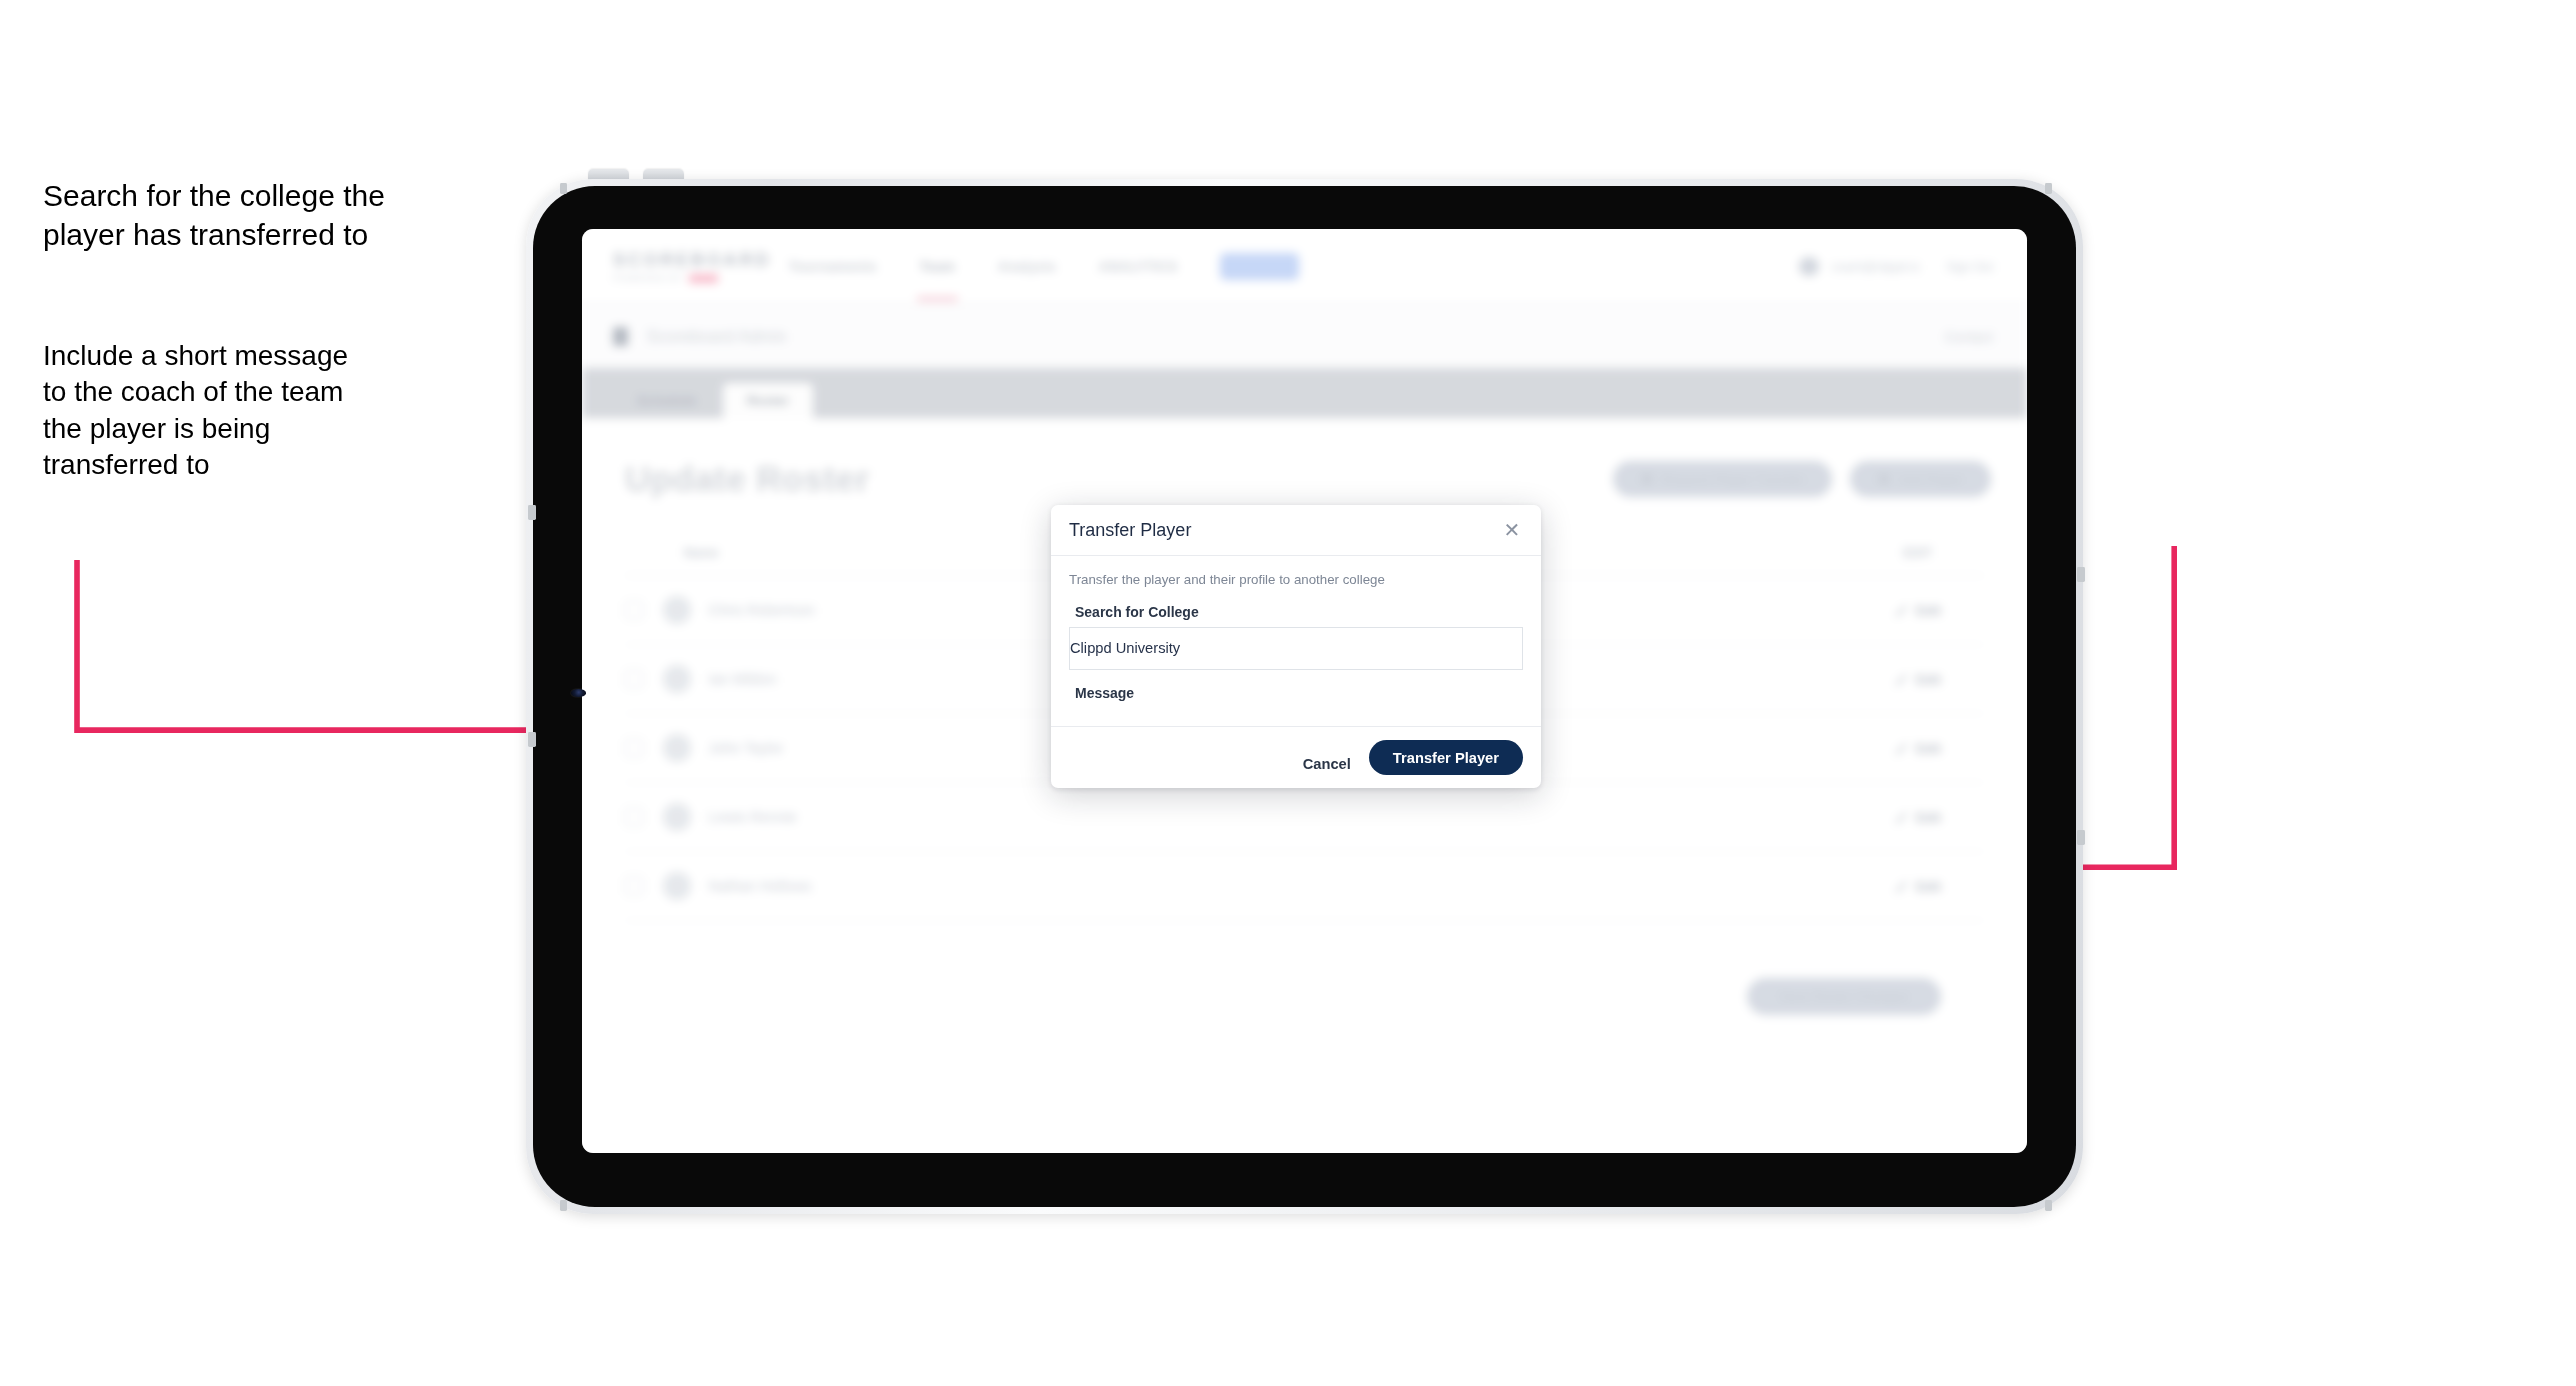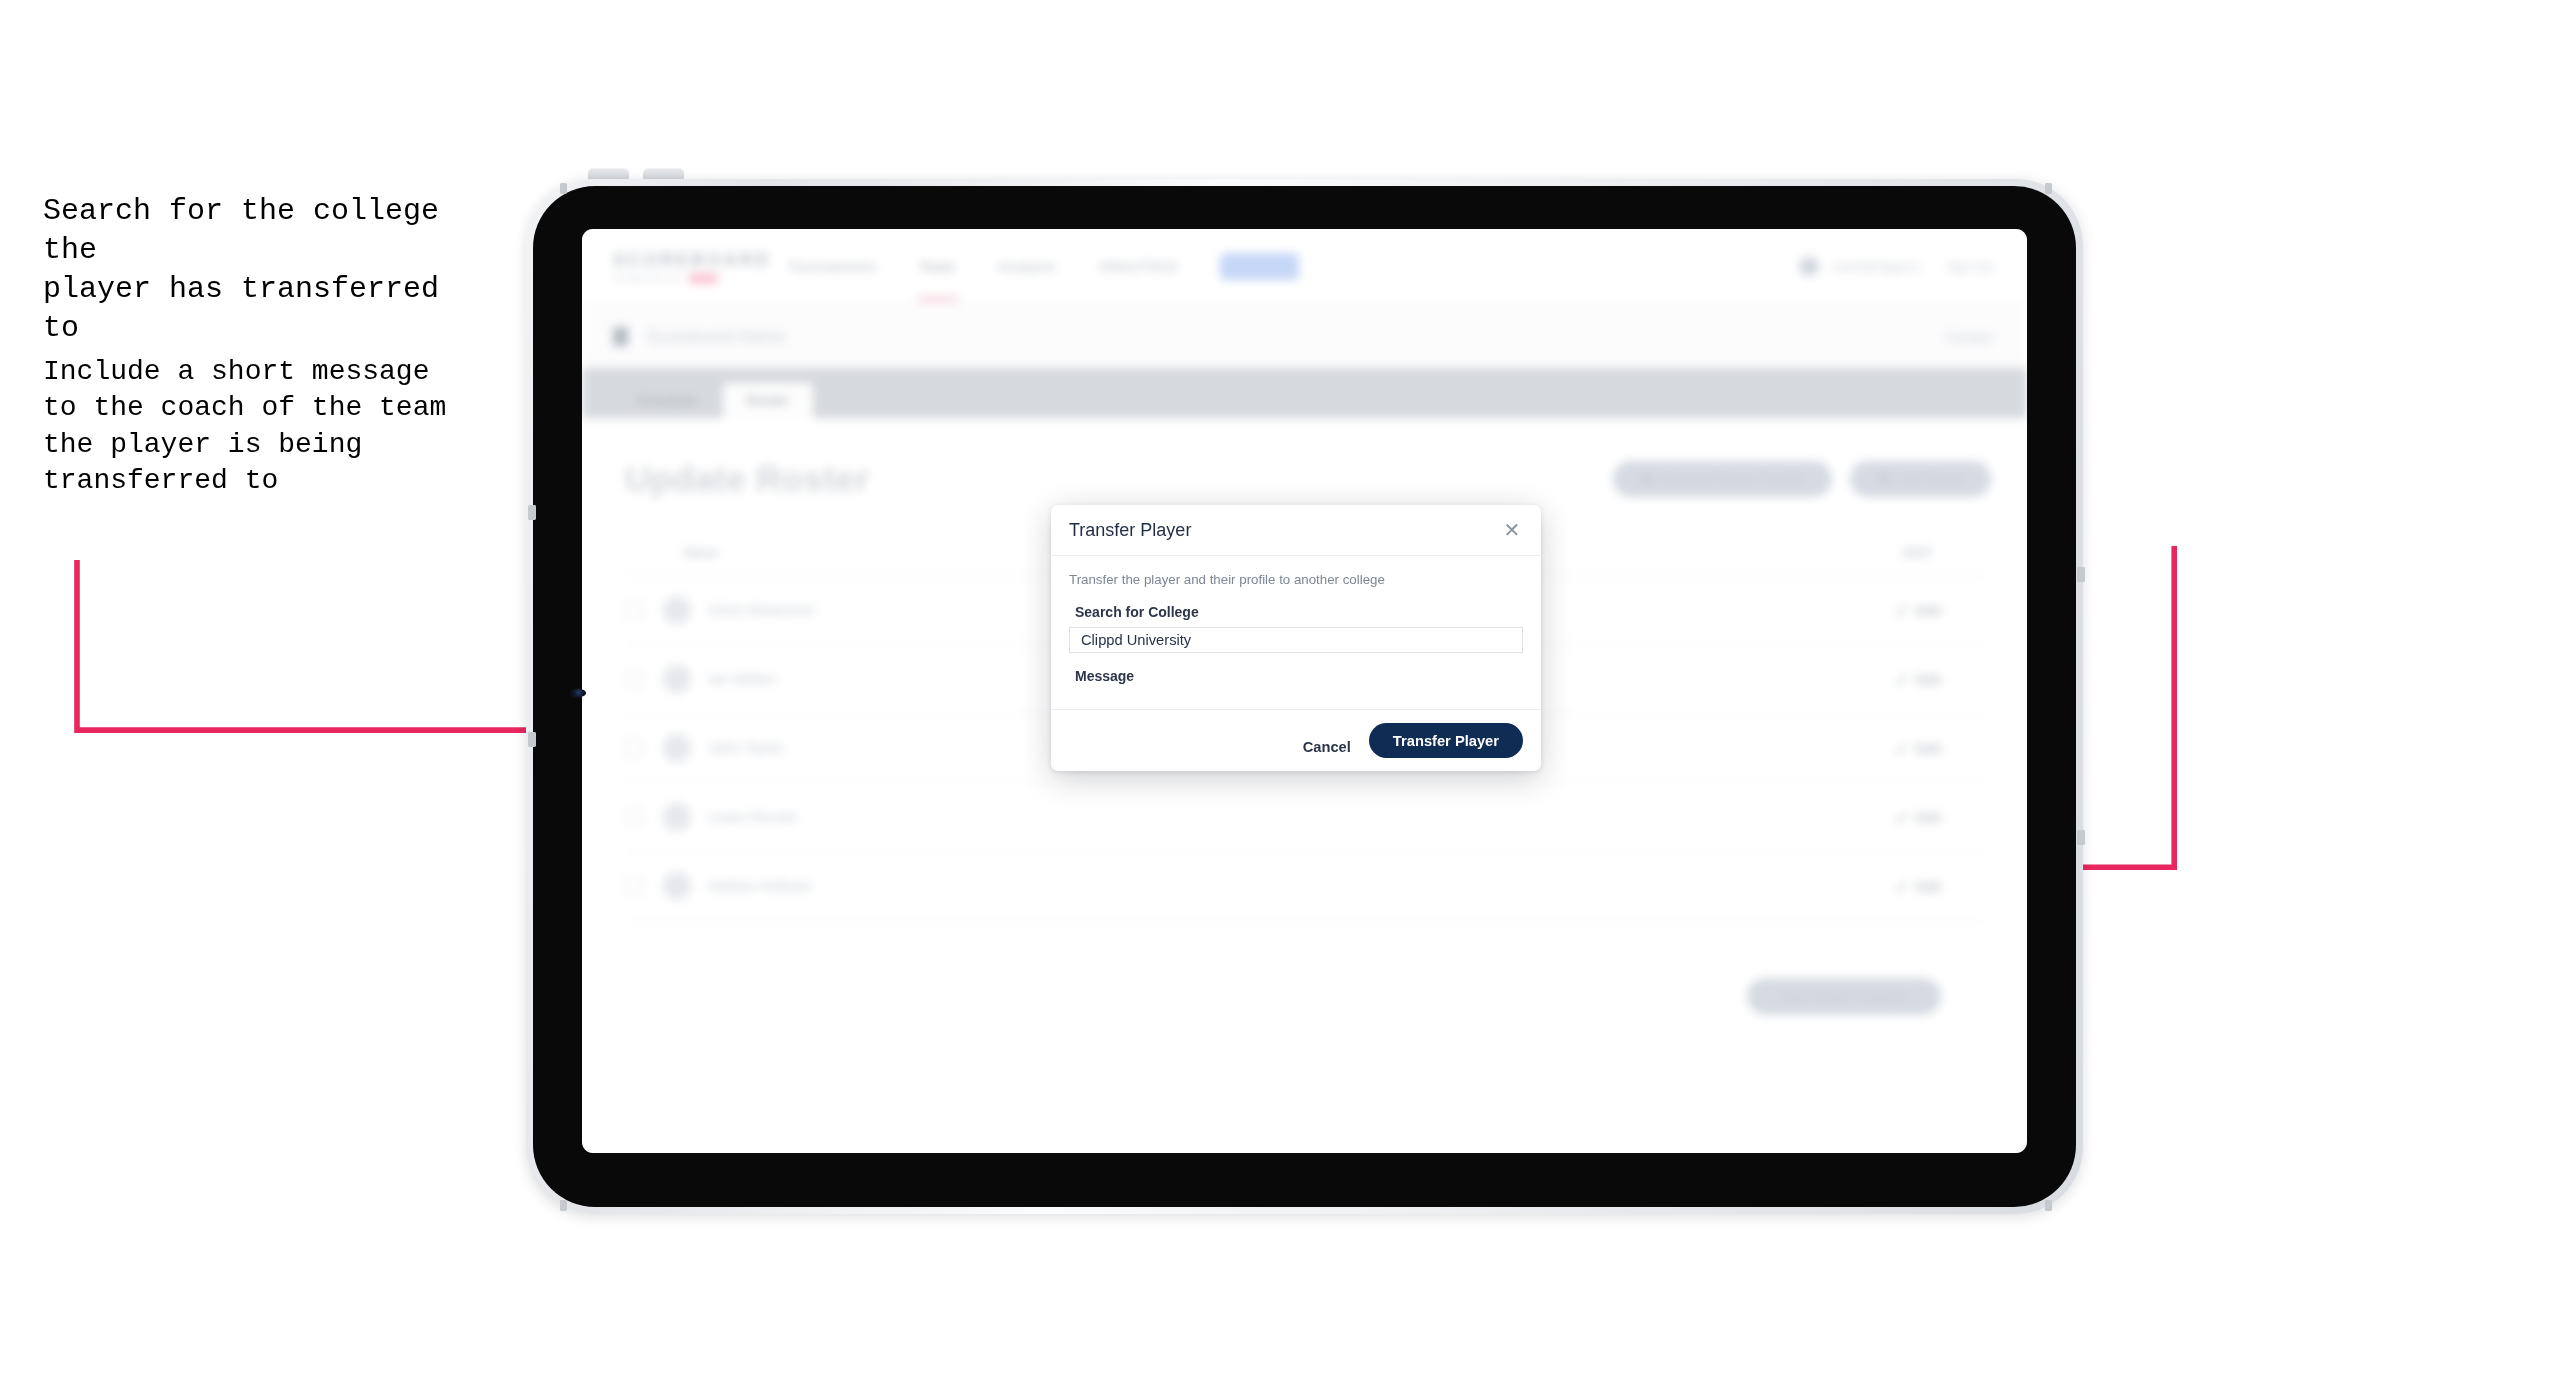--- a/index.html
+++ b/index.html
@@ -8,25 +8,24 @@
     background: #ffffff;
     font-family: "Liberation Sans", sans-serif;
     overflow: hidden;
   }
   #stage { position: relative; width: 2576px; height: 1386px; background:#fff; }
 
   
   .anno {
     position: absolute;
     color: #000;
-    font-family: Liberation Mono, monospace;
+    font-family: Liberation Sans, sans-serif;
     font-weight: 400;
     line-height: 1.30;
     white-space: pre-wrap;
-    margin-top: 16px;
   }
   #anno-left-1 { left: 43px; top: 176px; width: 448px; font-size: 30px; }
   #anno-left-2 { left: 43px; top: 338px; width: 448px; font-size: 28px; }
   #anno-right-1 { left: 2121px; top: 475px; width: 448px; font-size: 30px; }
   .anno b { font-weight: 700; }
 
   
   .arrow-svg { position: absolute; left: 0; top: 0; width: 2576px; height: 1386px; pointer-events: none; }
 
   
@@ -194,23 +193,23 @@
     margin-left: auto; width: 22.4px; height: 22.4px;
     display: flex; align-items: center; justify-content: center;
     color: #8b93a1; font-size: 20px; line-height: 1; font-weight: 300;
     cursor: pointer;
   }
   .m-body { padding: 15.4px 18px 18px 18px; }
   .m-sub { font-size: 13.3px; color: #7d8characters; }
   .m-sub { font-size: 13.3px; color: #7d8695; margin-bottom: 17px; }
   .m-label { font-size: 14px; font-weight: 600; color: #2b3648; margin-bottom: 7px; margin-left: 6px; }
   .m-input {
-    width: 100%; height: 26px;
+    width: 100%; height: 43px;
     border: 0.7px solid #dfe3e8; border-radius: 0;
-    padding: 0 11px;
+    padding: 0 0;
     font-size: 14.7px; color: #26324a;
     font-family: "Liberation Sans", sans-serif;
     display: flex; align-items: center;
     background: #fff;
   }
   .m-gap { height: 15.4px; }
   .m-textarea {
     width: 100%; height: 125px;
     border: 0.7px solid #dfe3e8; border-radius: 4.9px;
     padding: 9px 11.2px;

